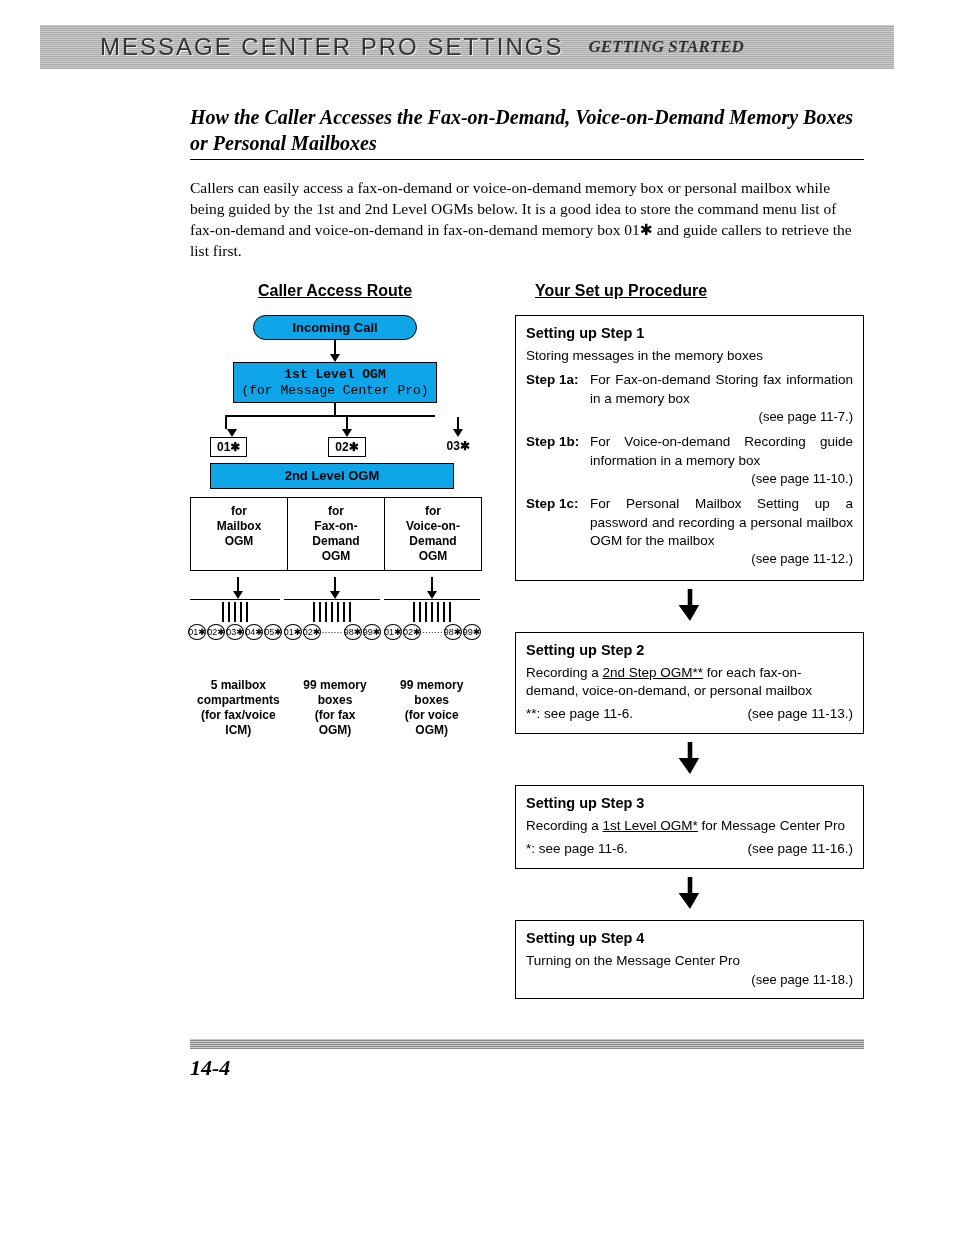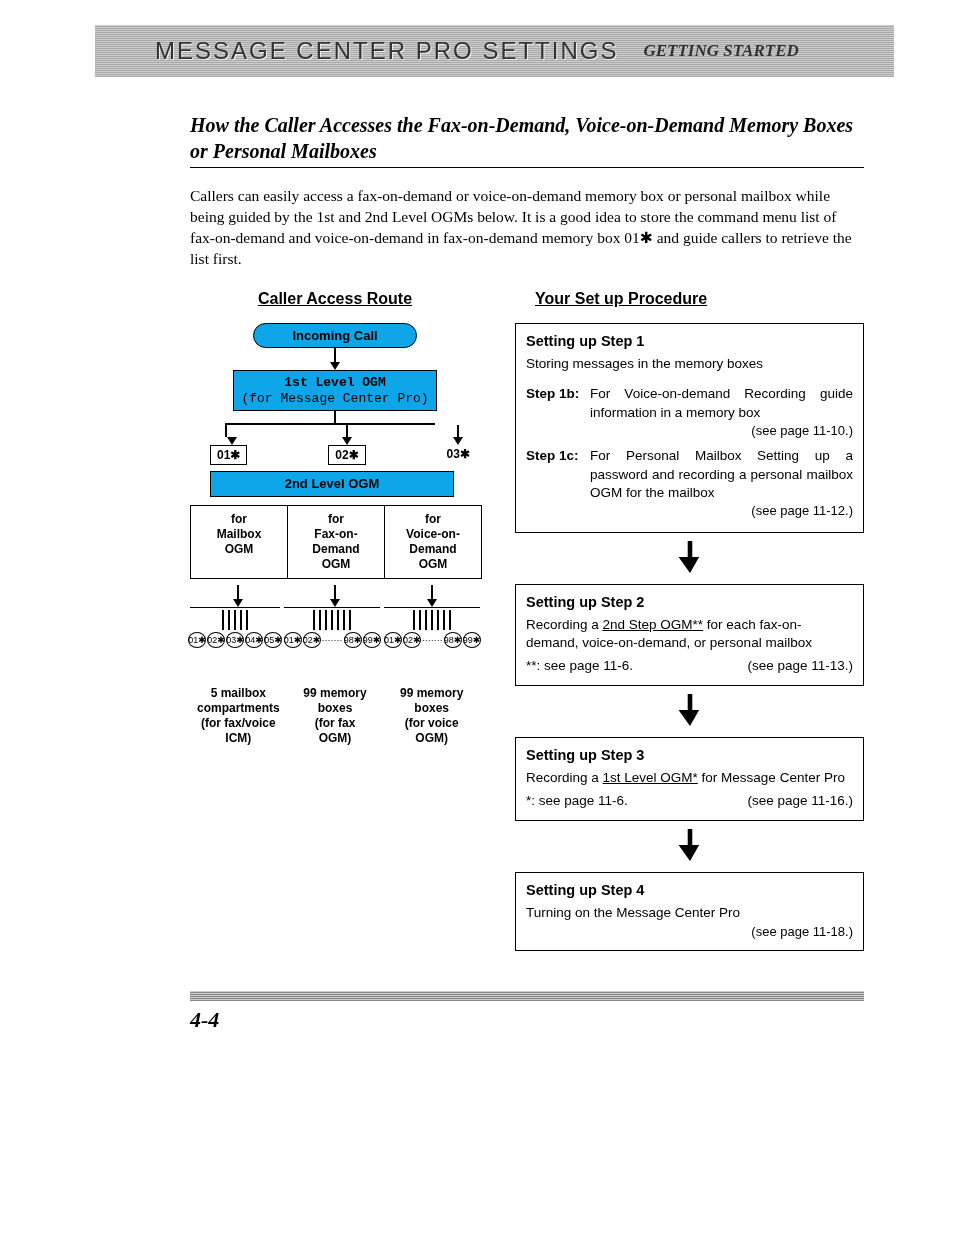--- a/index.html
+++ b/index.html
@@ -12,22 +12,22 @@
     width: 954px;
   }
   .page {
     width: 954px;
     box-sizing: border-box;
   }
   .header-bar {
     background: #bdbdbd;
     background-image: repeating-linear-gradient(0deg, #aaa 0, #aaa 1px, #ccc 1px, #ccc 2px),
                       repeating-linear-gradient(90deg, #aaa 0, #aaa 1px, #ccc 1px, #ccc 2px);
-    height: 52px;
-    margin: 25px 60px 0 95px;
+    height: 44px;
+    margin: 25px 60px 0 40px;
     display: flex;
     align-items: center;
     padding-left: 60px;
     box-sizing: border-box;
   }
   .header-title {
     font-family: Arial, sans-serif;
     font-size: 24px;
     letter-spacing: 2px;
     color: #333;
@@ -326,20 +326,27 @@
         </div>
       </div>
 
       <div class="col-right">
         <div class="col-head right">Your Set up Procedure</div>
 
         <div class="step-box">
           <div class="step-title">Setting up Step 1</div>
           <div class="sub">Storing messages in the memory boxes</div>
 
+          <div class="steprow">
+            <div class="steplabel">Step 1a:</div>
+            <div class="stepbody">
+              <span>For Fax-on-demand Storing fax information in a memory box</span>
+              <div class="pageref">(see page 11-7.)</div>
+            </div>
+          </div>
           <div style="height:6px;"></div>
           <div class="steprow">
             <div class="steplabel">Step 1b:</div>
             <div class="stepbody">
               <span>For Voice-on-demand Recording guide information in a memory box</span>
               <div class="pageref">(see page 11-10.)</div>
             </div>
           </div>
           <div style="height:6px;"></div>
           <div class="steprow">
@@ -395,15 +402,15 @@
           <div class="step-title">Setting up Step 4</div>
           <div>Turning on the Message Center Pro</div>
           <div class="pageref">(see page 11-18.)</div>
         </div>
 
       </div>
     </div>
   </div>
 
   <div class="footer-bar"></div>
-  <div class="page-num">4-4</div>
+  <div class="page-num">14-4</div>
 
 </div>
 
 </body></html>

